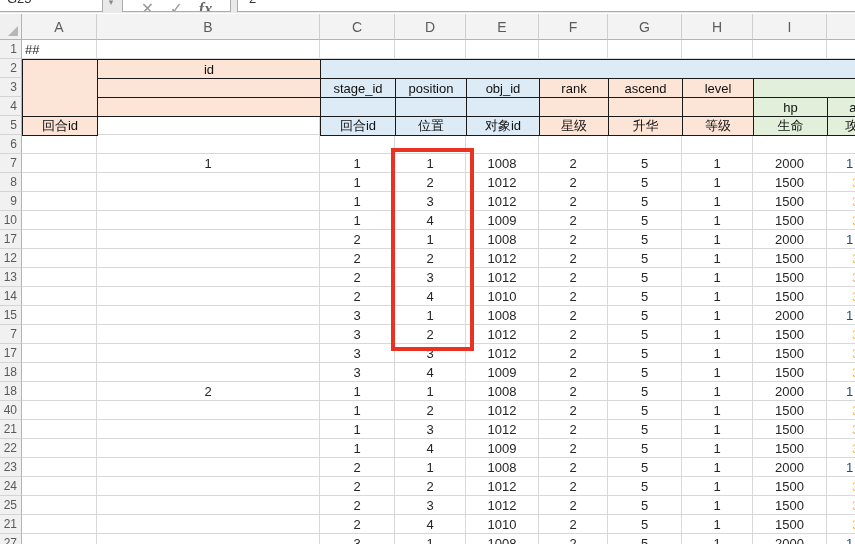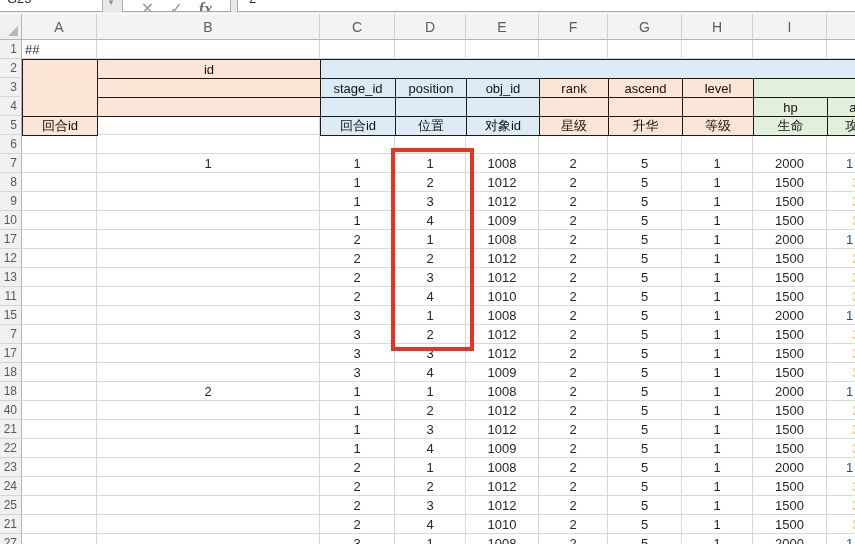--- a/index.html
+++ b/index.html
@@ -260,21 +260,21 @@
         <div class="c" style="width: 73px;">1012</div>
         <div class="c" style="width: 69px;">2</div>
         <div class="c" style="width: 74px;">5</div>
         <div class="c" style="width: 71px;">1</div>
         <div class="c" style="width: 74px;">1500</div>
         <div class="c" style="width: 61px;">
           <span class="jgold">3</span>
         </div>
       </div>
       <div class="row">
-        <div class="g" style="width: 22px;">11</div>
+        <div class="g" style="width: 22px;">14</div>
         <div class="c" style="width: 75px;"></div>
         <div class="c" style="width: 223px;"></div>
         <div class="c" style="width: 75px;">2</div>
         <div class="c" style="width: 71px;">4</div>
         <div class="c" style="width: 73px;">1010</div>
         <div class="c" style="width: 69px;">2</div>
         <div class="c" style="width: 74px;">5</div>
         <div class="c" style="width: 71px;">1</div>
         <div class="c" style="width: 74px;">1500</div>
         <div class="c" style="width: 61px;">

